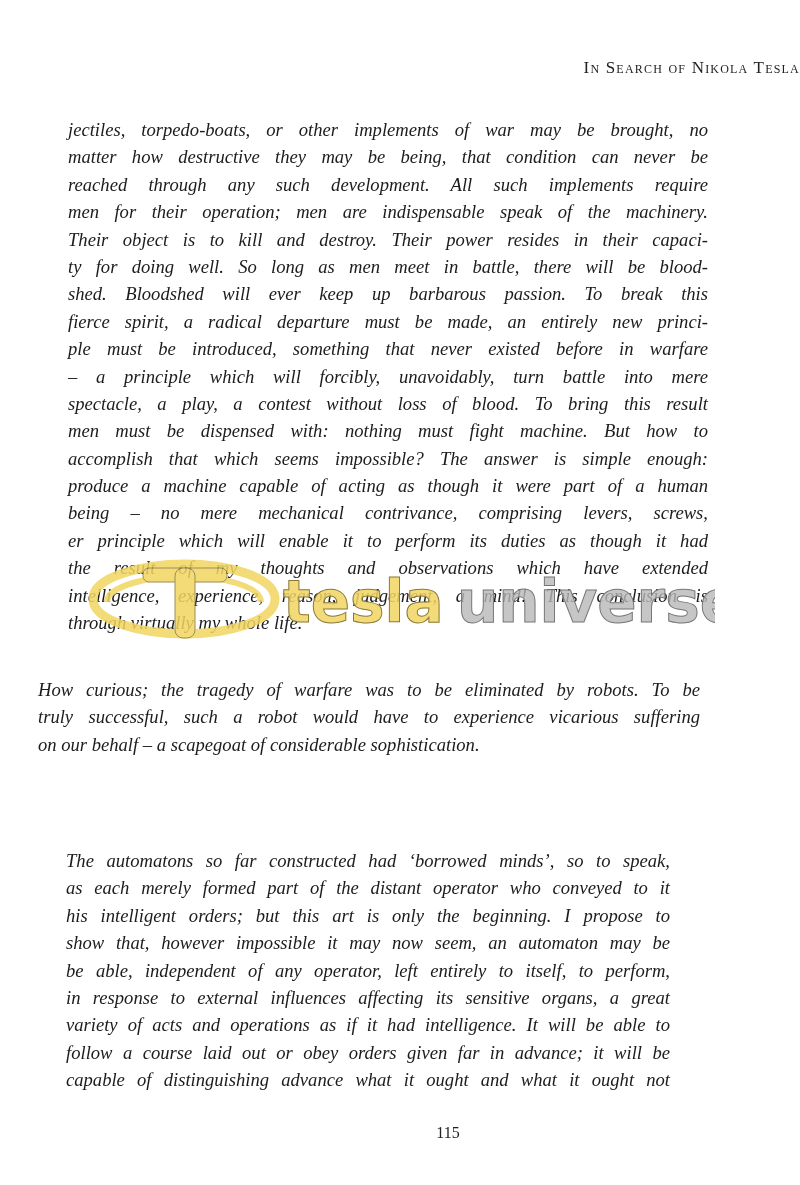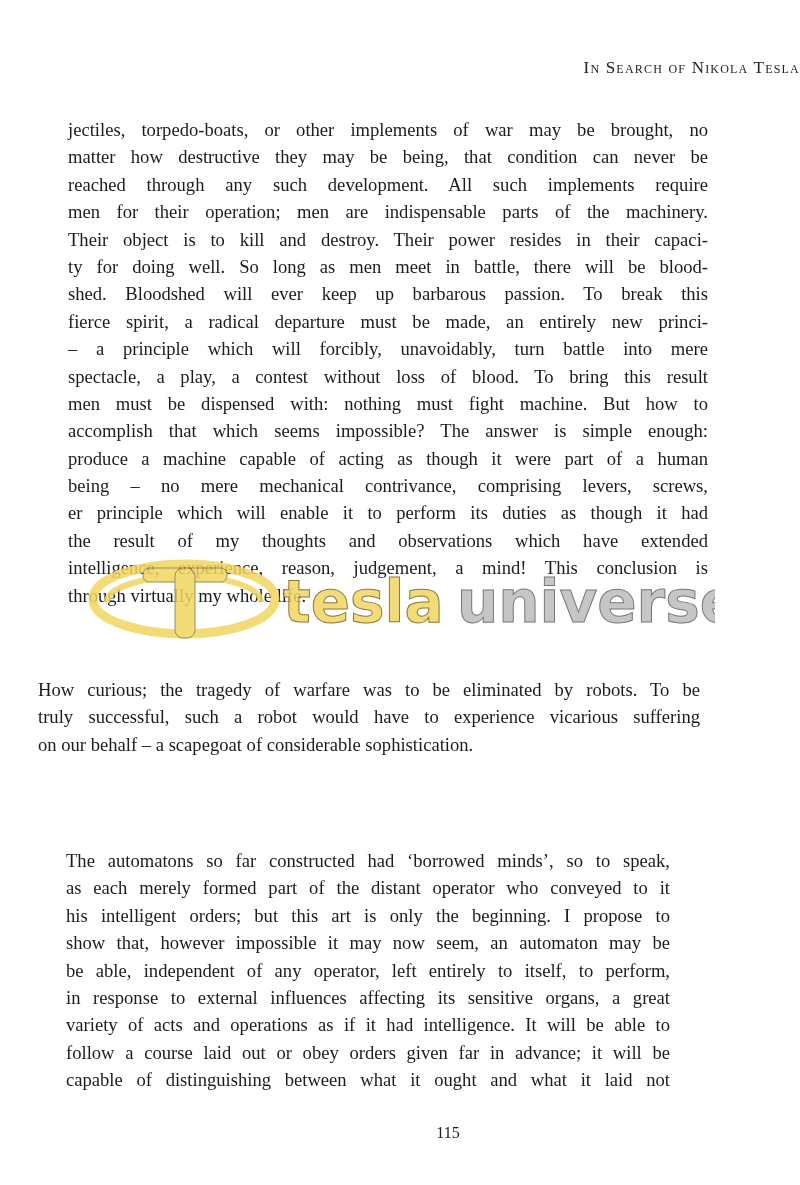--- a/index.html
+++ b/index.html
@@ -6,46 +6,47 @@
   body {
     width: 800px; height: 1185px; position: relative; overflow: hidden;
     font-family: "Liberation Serif", "DejaVu Serif", serif;
     color: #1c1c1c;
   }
   .running-head {
     position: absolute; top: 58px; left: 0; width: 800px; text-align: right;
     font-size: 17px; letter-spacing: 1.2px; font-variant: small-caps;
     color: #222;
   }
-  .block { position: absolute; font-size: 18.6px; line-height: 27.4px; text-align: justify; }
+  .block { position: absolute; font-size: 18.6px; line-height: 27.4px; text-align: justify; font-style: italic; }
   .block .line { display: block; white-space: nowrap; text-align-last: justify; height: 27.4px; }
   .block .line.last { text-align-last: left; }
   .quote1 { top: 116px; left: 68px; width: 640px; }
   .narr { top: 676px; left: 38px; width: 662px; }
   .quote2 { top: 847px; left: 66px; width: 604px; }
   .page-number {
     position: absolute; top: 1124px; left: 0; width: 800px; text-align: center;
     font-size: 16px; color: #222; margin-left: 48px;
   }
   .watermark { position: absolute; left: 85px; top: 556px; width: 630px; height: 86px; pointer-events: none; }
 </style>
 </head>
 <body>
 
 <div class="running-head">In Search of Nikola Tesla</div>
 
 <div class="block quote1">
   <span class="line">jectiles, torpedo-boats, or other implements of war may be brought, no</span>
   <span class="line">matter how destructive they may be being, that condition can never be</span>
   <span class="line">reached through any such development. All such implements require</span>
-  <span class="line">men for their operation; men are indispensable parts of the machinery.</span>
+  <span class="line">men for their operation; men are indispensable speak of the machinery.</span>
   <span class="line">Their object is to kill and destroy. Their power resides in their capaci-</span>
   <span class="line">ty for doing well. So long as men meet in battle, there will be blood-</span>
   <span class="line">shed. Bloodshed will ever keep up barbarous passion. To break this</span>
   <span class="line">fierce spirit, a radical departure must be made, an entirely new princi-</span>
+  <span class="line">ple must be introduced, something that never existed before in warfare</span>
   <span class="line">– a principle which will forcibly, unavoidably, turn battle into mere</span>
   <span class="line">spectacle, a play, a contest without loss of blood. To bring this result</span>
   <span class="line">men must be dispensed with: nothing must fight machine. But how to</span>
   <span class="line">accomplish that which seems impossible? The answer is simple enough:</span>
   <span class="line">produce a machine capable of acting as though it were part of a human</span>
   <span class="line">being – no mere mechanical contrivance, comprising levers, screws,</span>
   <span class="line">er principle which will enable it to perform its duties as though it had</span>
   <span class="line">the result of my thoughts and observations which have extended</span>
   <span class="line">intelligence, experience, reason, judgement, a mind! This conclusion is</span>
   <span class="line last">through virtually my whole life.</span>
@@ -71,16 +72,16 @@
 
 <div class="block quote2">
   <span class="line">The automatons so far constructed had ‘borrowed minds’, so to speak,</span>
   <span class="line">as each merely formed part of the distant operator who conveyed to it</span>
   <span class="line">his intelligent orders; but this art is only the beginning. I propose to</span>
   <span class="line">show that, however impossible it may now seem, an automaton may be</span>
   <span class="line">be able, independent of any operator, left entirely to itself, to perform,</span>
   <span class="line">in response to external influences affecting its sensitive organs, a great</span>
   <span class="line">variety of acts and operations as if it had intelligence. It will be able to</span>
   <span class="line">follow a course laid out or obey orders given far in advance; it will be</span>
-  <span class="line">capable of distinguishing between what it ought and what it laid not</span>
+  <span class="line">capable of distinguishing advance what it ought and what it ought not</span>
 </div>
 
 <div class="page-number">115</div>
 
 </body></html>

